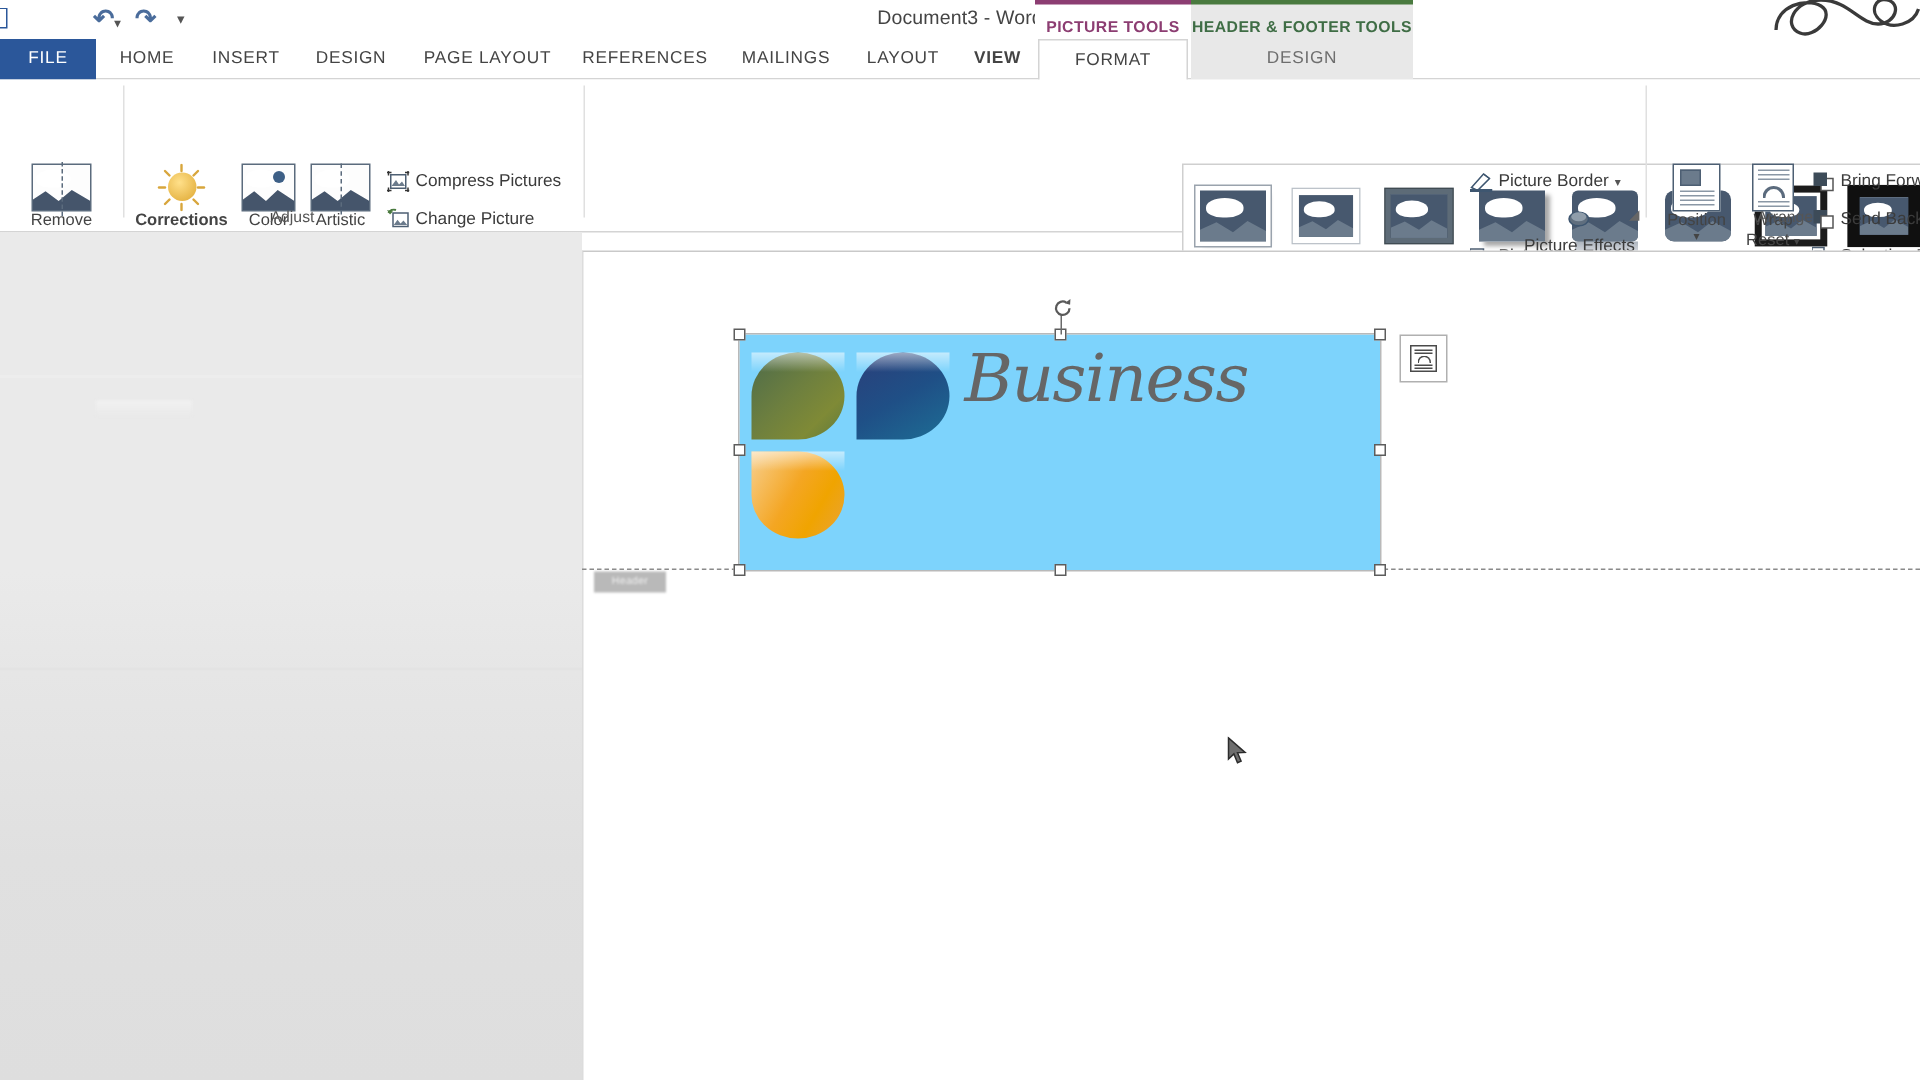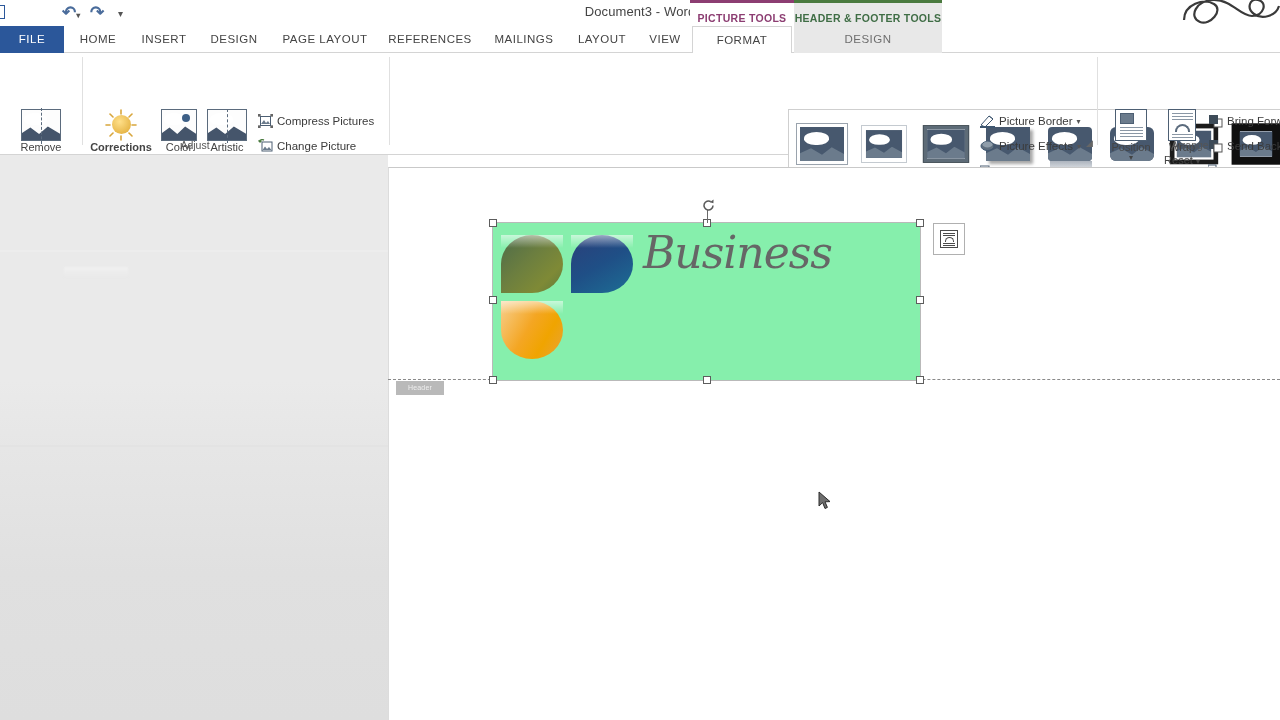--- a/index.html
+++ b/index.html
@@ -94,21 +94,21 @@
   .page { position:absolute; left:388px; top:167px; width:892px; height:553px; background:#fff;
      border-top:1px solid #c9c9c9; border-left:1px solid #dcdcdc; }
 
   .headerline { position:absolute; left:388px; top:379px; width:892px; height:0;
      border-top:1px dashed #8a8a8a; }
   .headertag { position:absolute; left:396px; top:381px; width:48px; height:14px;
      background:#b9b9b9; color:#efefef; font-size:7px; text-align:center; line-height:14px;
      filter: blur(0.7px); letter-spacing:.2px; }
 
   
-  .picsel { position:absolute; left:493px; top:223px; width:427px; height:157px; background:#86efac;
+  .picsel { position:absolute; left:493px; top:223px; width:427px; height:157px; background:#7dd3fc;
      outline:1px solid #b9b9b9; }
   .logo-blob { position:absolute; }
   .blob-g { left:8px;  top:12px; width:62px; height:58px;
      background:linear-gradient(135deg,#4d6b4a 0%,#6d7f3f 45%,#7f8a36 75%,#5e7a3d 100%);
      border-radius:50% 50% 50% 0; }
   .blob-b { left:78px; top:12px; width:62px; height:58px;
      background:linear-gradient(150deg,#2b3f7a 0%,#1f4f86 50%,#1d6e95 100%);
      border-radius:50% 50% 50% 0; }
   .blob-o { left:8px;  top:78px; width:62px; height:58px;
      background:linear-gradient(120deg,#f7cf8e 0%,#f4a623 45%,#f0a400 70%,#e8a33a 100%);
@@ -160,21 +160,21 @@
 
   <div class="tabstrip">
     <div class="tab file" style="left:0;width:64px;">FILE</div>
     <div class="tab" style="left:70px;width:56px;">HOME</div>
     <div class="tab" style="left:134px;width:60px;">INSERT</div>
     <div class="tab" style="left:202px;width:64px;">DESIGN</div>
     <div class="tab" style="left:272px;width:106px;">PAGE LAYOUT</div>
     <div class="tab" style="left:380px;width:100px;">REFERENCES</div>
     <div class="tab" style="left:484px;width:80px;">MAILINGS</div>
     <div class="tab" style="left:568px;width:68px;">LAYOUT</div>
-    <div class="tab" style="left:642px;width:46px;">VIEW</div>
+    <div class="tab" style="left:642px;width:46px;font-weight:bold;">VIEW</div>
     <div class="tab active" style="left:692px;width:100px;">FORMAT</div>
     <div class="tab dim" style="left:794px;width:148px;">DESIGN</div>
   </div>
 
   <div class="ribbon">
 
     <div class="grp" style="left:0;width:390px;">
 
       <div class="bigbtn" style="left:8px;top:56px;width:66px;">
         <div style="display:flex;justify-content:center;">
@@ -332,21 +332,21 @@
           <svg width="15" height="14" viewBox="0 0 15 14">
               <path d="M1 11 L9 2 L13 5 L5 13 Z" fill="#fff" stroke="#3e5670"></path>
           <path d="M9 2 L13 5" stroke="#3e5670"></path>
               <rect x="0" y="12" width="15" height="2" fill="#3e5670"></rect>
             </svg>
         </span>
         <span>Picture Border</span>
         <span class="caret-s">▾</span>
       </div>
 
-      <div class="smallcmd" style="left:588px;top:86px;">
+      <div class="smallcmd" style="left:624px;top:86px;flex-direction:column;">
         <span class="sic">
           <svg width="15" height="14" viewBox="0 0 15 14">
               <ellipse cx="7.5" cy="7" rx="6.5" ry="4.5" fill="#5f6e7e" stroke="#3e5670"></ellipse>
               <ellipse cx="7.5" cy="5.5" rx="5" ry="3" fill="#8f9daa"></ellipse>
             </svg>
         </span>
         <span>Picture Effects</span>
         <span class="caret-s">▾</span>
       </div>
 

